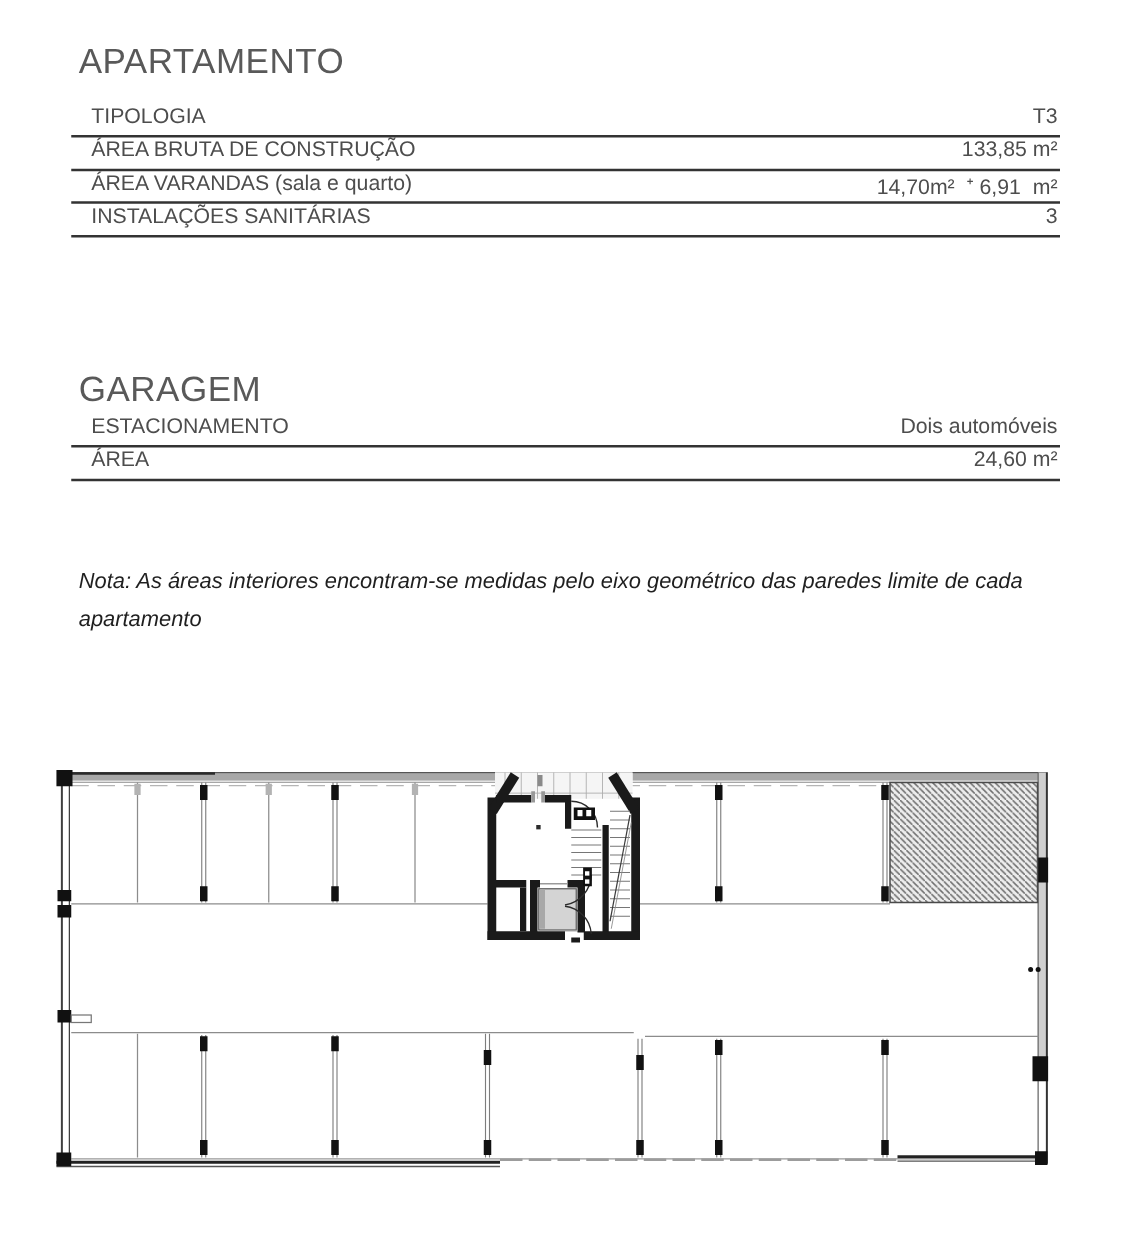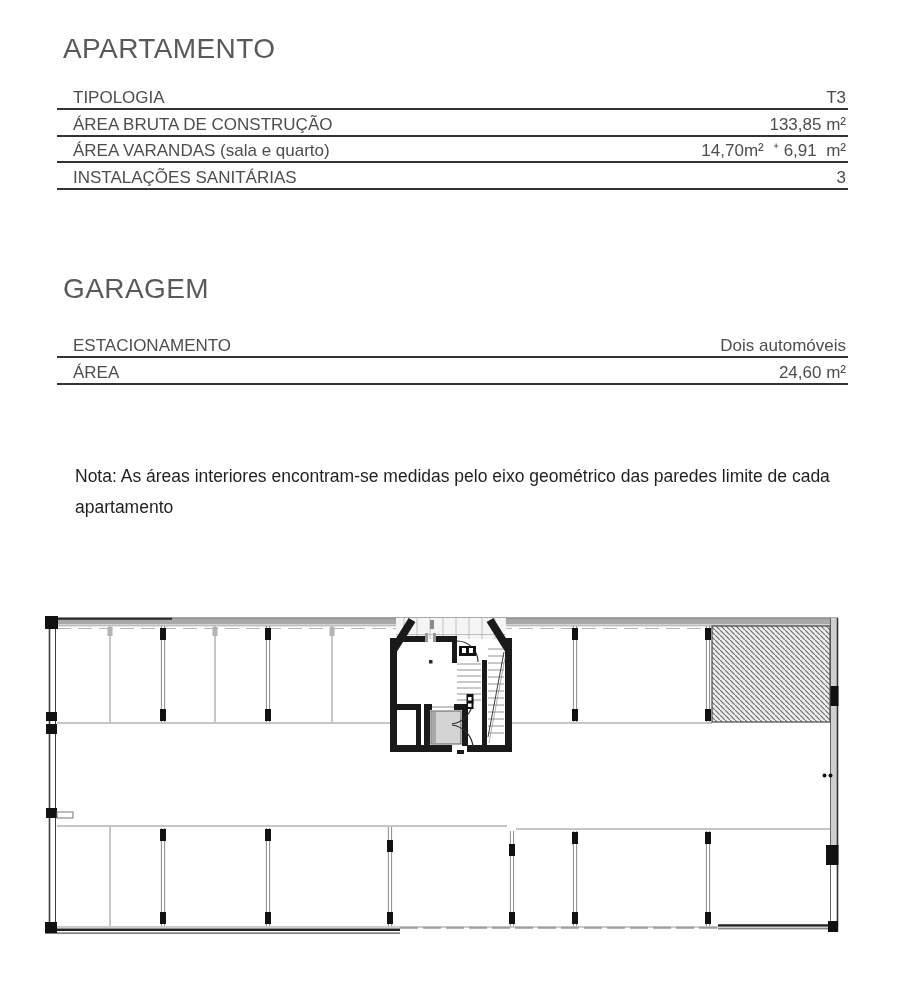--- a/index.html
+++ b/index.html
@@ -6,35 +6,35 @@
   body{
     width:900px;height:991px;background:#ffffff;position:relative;overflow:hidden;
     font-family:"Liberation Sans", sans-serif;
     -webkit-font-smoothing:antialiased;
   }
   .section-title{
     position:absolute;left:63px;font-size:28px;letter-spacing:.4px;
     color:var(--heading_text,#595959);font-weight:400;
   }
   #apartment-title{top:33px;}
-  #garage-title{top:273px;}
+  #garage-title{top:296px;}
   .spec-table{position:absolute;left:57px;width:791px;}
   #apartment-table{top:83px;}
   #garage-table{top:331px;}
   .spec-row{
-    display:flex;justify-content:space-between;align-items:flex-end;
+    display:flex;justify-content:space-between;align-items:flex-start;
     height:24.8px;border-bottom:2px solid var(--table_rule,#333);
     padding:0 2px 0 16px;
     gap:36px;
   }
   .lbl,.val{font-size:17px;color:var(--table_text,#4d4d4d);white-space:pre;}
   .val{text-align:right;}
   .note{
-    position:absolute;left:63px;top:449px;width:772px;margin:12px;
-    font-size:17.5px;line-height:1.75;color:var(--note_text,#1f1f1f);
+    position:absolute;left:63px;top:449px;width:772px;margin:0;
+    font-size:17.5px;line-height:1.75;color:var(--note_text,#1f1f1f);font-style:italic;
   }
   .plan{position:absolute;left:45px;top:608px;width:815px;height:360px;}
   .wall{fill:var(--wall,#1a1a1a);}
   .wallstroke{stroke:var(--wall,#1a1a1a);}
   .col{fill:var(--column,#111);}
   .thin{stroke:var(--stall_line,#8c8c8c);}
   .band{fill:var(--top_band,#a8a8a8);}
   .hatch-bg{fill:var(--hatch_bg,#ededed);}
   .hatch-line{stroke:var(--hatch_line,#6f6f6f);stroke-width:1.2;}
   .elev{fill:var(--elevator_fill,#d4d4d4);}

